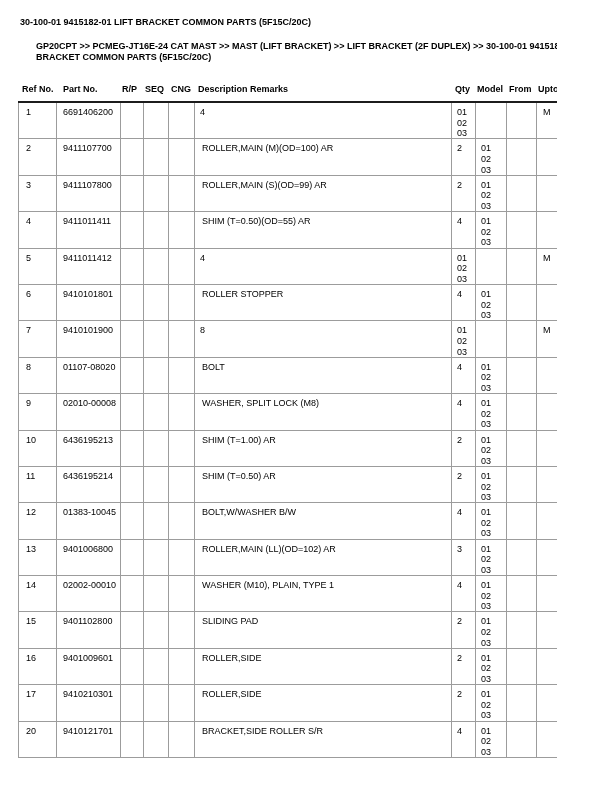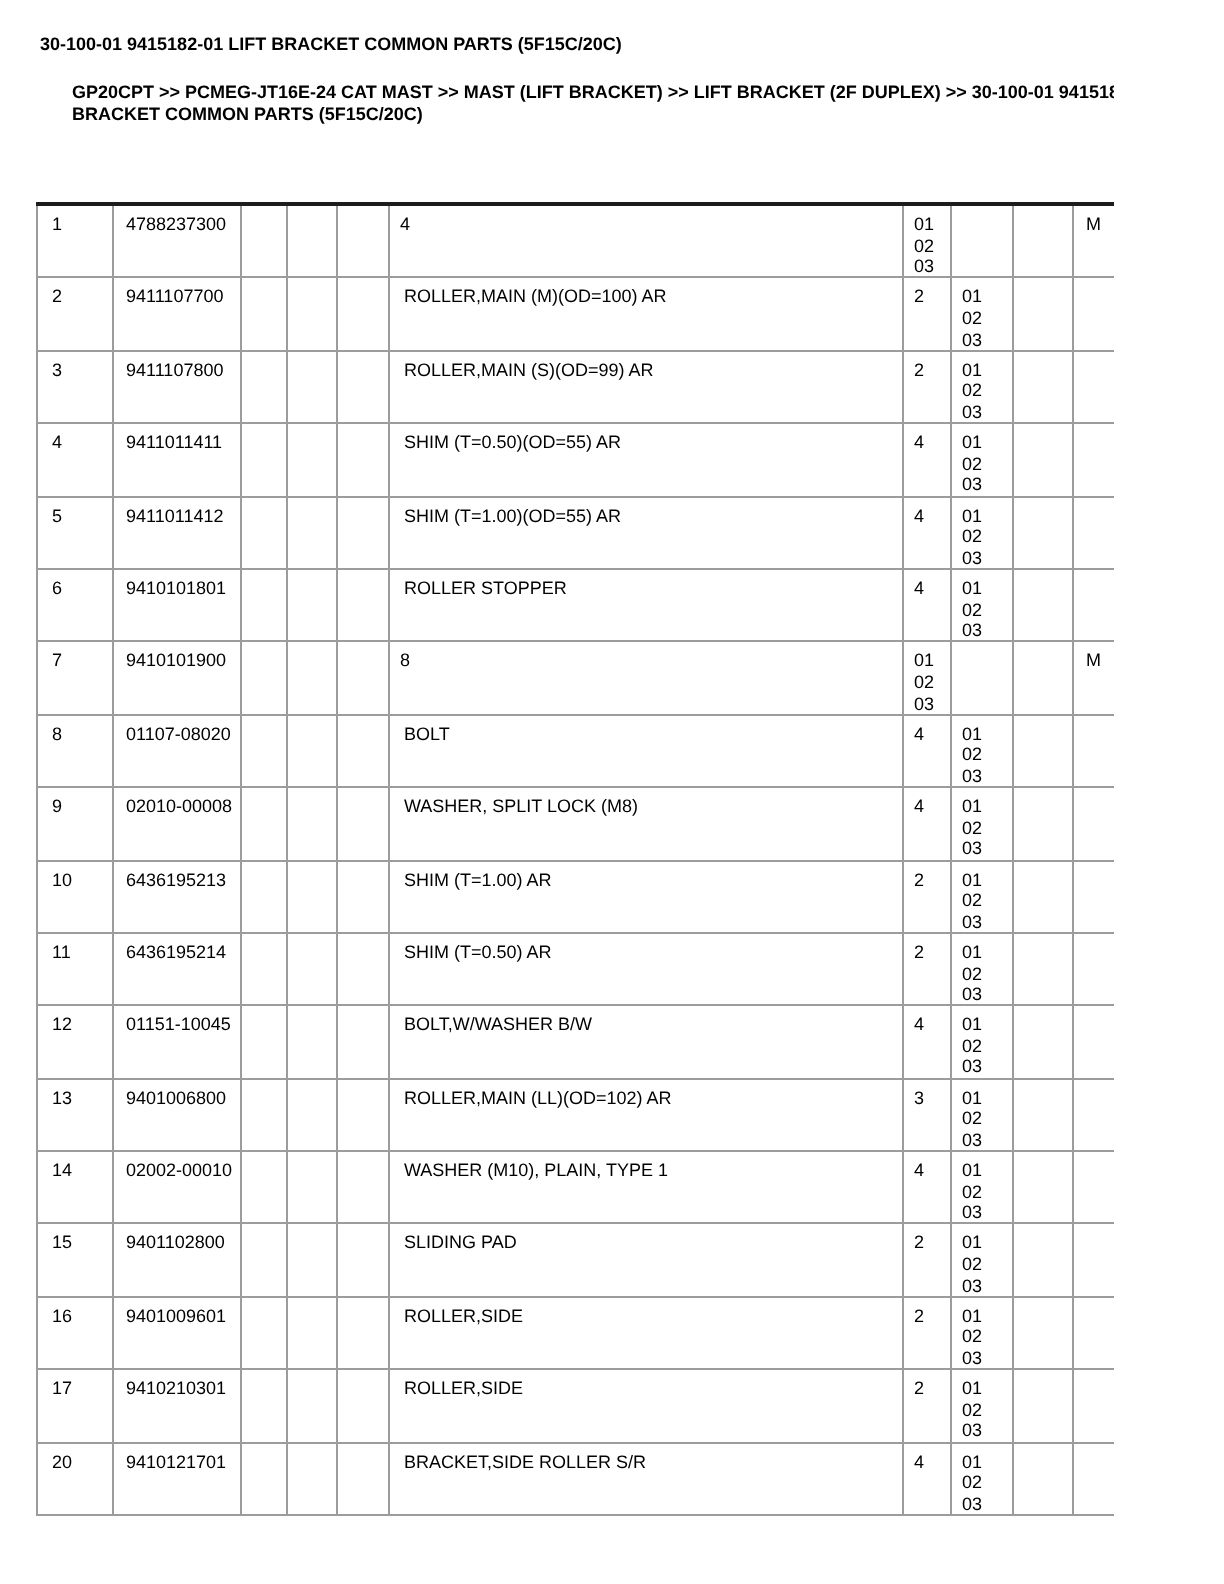--- a/index.html
+++ b/index.html
@@ -56,27 +56,40 @@
   .c-qty{padding-left:5px;}  .c-model{padding-left:5px;}.c-from{padding-left:2px;}
   .c-upto{padding-left:2px;} .c-mr{padding-left:6px;}
 </style>
 </head>
 <body>
 
 <div class="page">
   <div class="title">30-100-01 9415182-01 LIFT BRACKET COMMON PARTS (5F15C/20C)</div>
   <div class="breadcrumb">GP20CPT &gt;&gt; PCMEG-JT16E-24 CAT MAST &gt;&gt; MAST (LIFT BRACKET) &gt;&gt; LIFT BRACKET (2F DUPLEX) &gt;&gt; 30-100-01 9415182-01 LIFT BRACKET COMMON PARTS (5F15C/20C)</div>
 
+  <div class="thead">
+    <div class="hcell h0">Ref No.</div>
+    <div class="hcell h1">Part No.</div>
+    <div class="hcell h2">R/P</div>
+    <div class="hcell h3">SEQ</div>
+    <div class="hcell h4">CNG</div>
+    <div class="hcell h5">Description Remarks</div>
+    <div class="hcell h6">Qty</div>
+    <div class="hcell h7">Model</div>
+    <div class="hcell h8">From</div>
+    <div class="hcell h9">Upto</div>
+    <div class="hcell h10">M/R</div>
+  </div>
 
   <div class="rule"></div>
 
   <div class="tbody" id="tbody">
       <div class="row">
         <div class="cell c-ref">1</div>
-        <div class="cell c-part">4788237300</div>
+        <div class="cell c-part">6691406200</div>
         <div class="cell c-rp"></div>
         <div class="cell c-seq"></div>
         <div class="cell c-cng"></div>
         <div class="cell c-qty">4</div>
         <div class="cell c-model">01
 02
 03</div>
         <div class="cell c-from"></div>
         <div class="cell c-upto"></div>
         <div class="cell c-mr">M</div>
@@ -125,21 +138,20 @@
         <div class="cell c-from"></div>
         <div class="cell c-upto"></div>
         <div class="cell c-mr">M</div>
       </div>
       <div class="row">
         <div class="cell c-ref">5</div>
         <div class="cell c-part">9411011412</div>
         <div class="cell c-rp"></div>
         <div class="cell c-seq"></div>
         <div class="cell c-cng"></div>
-        <div class="cell c-desc">SHIM (T=1.00)(OD=55) AR</div>
         <div class="cell c-qty">4</div>
         <div class="cell c-model">01
 02
 03</div>
         <div class="cell c-from"></div>
         <div class="cell c-upto"></div>
         <div class="cell c-mr">M</div>
       </div>
       <div class="row">
         <div class="cell c-ref">6</div>
@@ -225,21 +237,21 @@
         <div class="cell c-qty">2</div>
         <div class="cell c-model">01
 02
 03</div>
         <div class="cell c-from"></div>
         <div class="cell c-upto"></div>
         <div class="cell c-mr">F</div>
       </div>
       <div class="row">
         <div class="cell c-ref">12</div>
-        <div class="cell c-part">01151-10045</div>
+        <div class="cell c-part">01383-10045</div>
         <div class="cell c-rp"></div>
         <div class="cell c-seq"></div>
         <div class="cell c-cng"></div>
         <div class="cell c-desc">BOLT,W/WASHER B/W</div>
         <div class="cell c-qty">4</div>
         <div class="cell c-model">01
 02
 03</div>
         <div class="cell c-from"></div>
         <div class="cell c-upto"></div>

